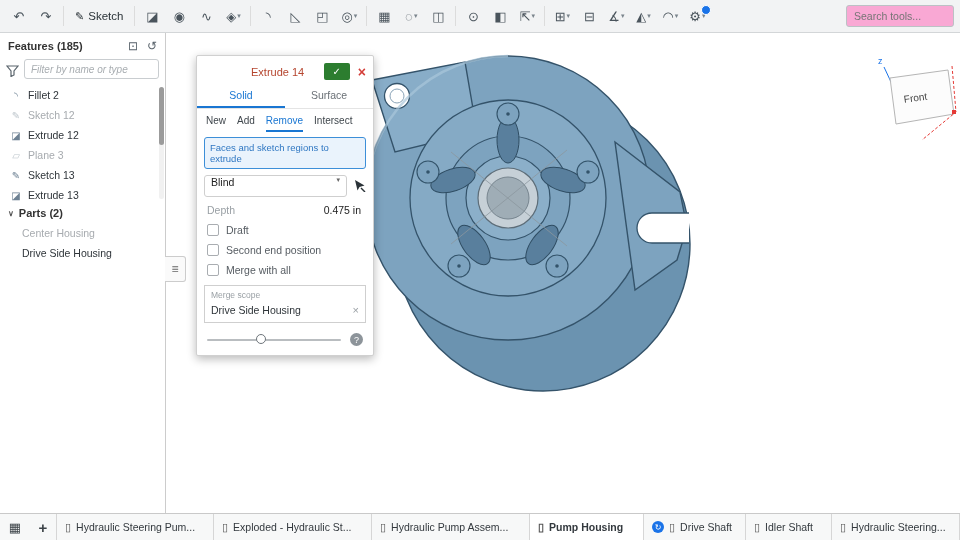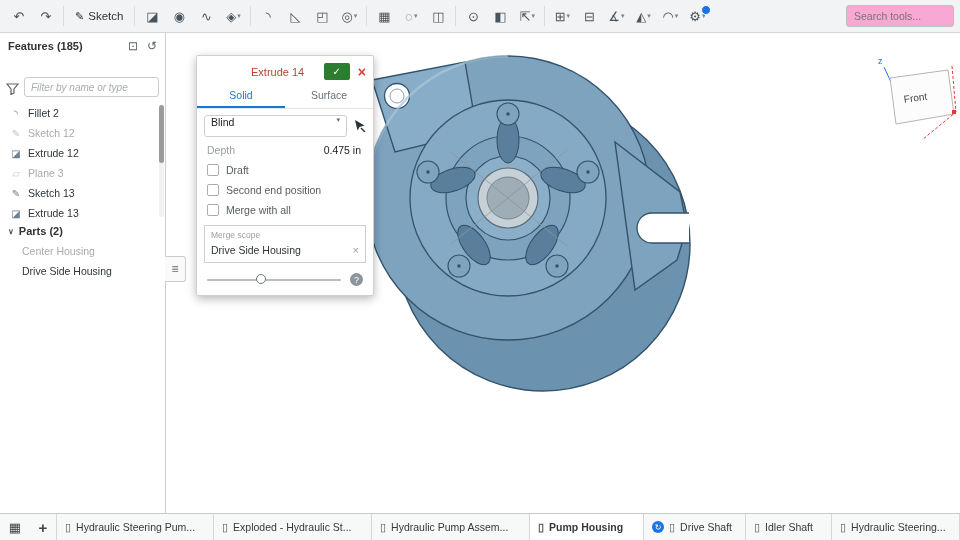--- a/index.html
+++ b/index.html
@@ -12,21 +12,21 @@
   .tb-sep{width:1px;height:20px;background:#dcdcdc;margin:0 3px;flex:0 0 auto;}
   .sketch-btn{display:flex;align-items:center;gap:4px;padding:0 7px;height:24px;border-radius:3px;color:#2b3338;}
   .sketch-btn .lbl{font-size:11.5px;}
   .tool-caret{font-size:7px;color:#7a848c;margin-left:1px;}
   .badge{position:absolute;top:1px;right:-1px;width:8px;height:8px;border-radius:50%;background:#1a73e8;border:1px solid #fff;}
   .search-box{margin-left:auto;width:92px;height:20px;border:1px solid #bcc1c5;border-radius:3px;
     background:#f9a8d4;font-size:10.5px;padding:0 7px;color:#555;font-family:"Liberation Sans",sans-serif;}
   
   .left-panel{position:absolute;top:32px;left:0;width:165px;bottom:26px;background:#fff;
     border-right:1px solid #ccc;z-index:20;}
-  .fp-header{display:flex;align-items:center;padding:7px 8px 23px;font-weight:bold;font-size:11px;text-align:right;}
+  .fp-header{display:flex;align-items:center;padding:7px 8px 5px;font-weight:bold;font-size:11px;text-align:right;}
   .fp-header .sp{margin-left:auto;display:flex;gap:9px;font-weight:normal;color:#5a646c;font-size:12px;}
   .filter-row{display:flex;align-items:flex-end;gap:5px;padding:1px 6px 2px;}
   .filter-input{flex:1;height:18px;border:1px solid #c9cdd0;border-radius:3px;font-size:10px;
     padding:0 6px;color:#444;font-family:"Liberation Sans",sans-serif;min-width:0;}
   .filter-input::placeholder{font-style:italic;color:#a8adb1;}
   .feat-list{position:relative;height:116px;overflow:hidden;margin-top:4px;}
   .feat-row{height:20px;display:flex;align-items:center;gap:6px;padding:0 14px 0 10px;font-size:10.5px;color:#2f353a;}
   .feat-row .fi{width:12px;text-align:center;color:#6e8294;font-size:10px;flex:0 0 auto;}
   .feat-row.muted{color:#a7abaf;}
   .feat-row.muted .fi{color:#bfc7cd;}
@@ -310,20 +310,27 @@
 <div class="dialog">
   <div class="dlg-header">
     <span class="dlg-title">Extrude 14</span>
     <span class="btn-check">✓</span>
     <span class="btn-x">×</span>
   </div>
   <div class="dlg-tabs">
     <div class="dlg-tab active">Solid</div>
     <div class="dlg-tab">Surface</div>
   </div>
+  <div class="dlg-modes">
+    <span class="mode">New</span>
+    <span class="mode">Add</span>
+    <span class="mode active">Remove</span>
+    <span class="mode">Intersect</span>
+  </div>
+  <div class="sel-field">Faces and sketch regions to extrude</div>
   <div class="row-select">
     <div class="select">
       <span>Blind</span>
       <span class="caret">▾</span>
     </div>
     <span>
       <svg width="13" height="13" viewBox="0 0 13 13">
           <path d="M2 1 L4.5 11.5 L6.5 8 L11.5 6.5 Z" fill="#2b3338"></path>
           <line x1="8" y1="9" x2="12" y2="13" stroke="#2b3338" stroke-width="1.4"></line>
         </svg>

